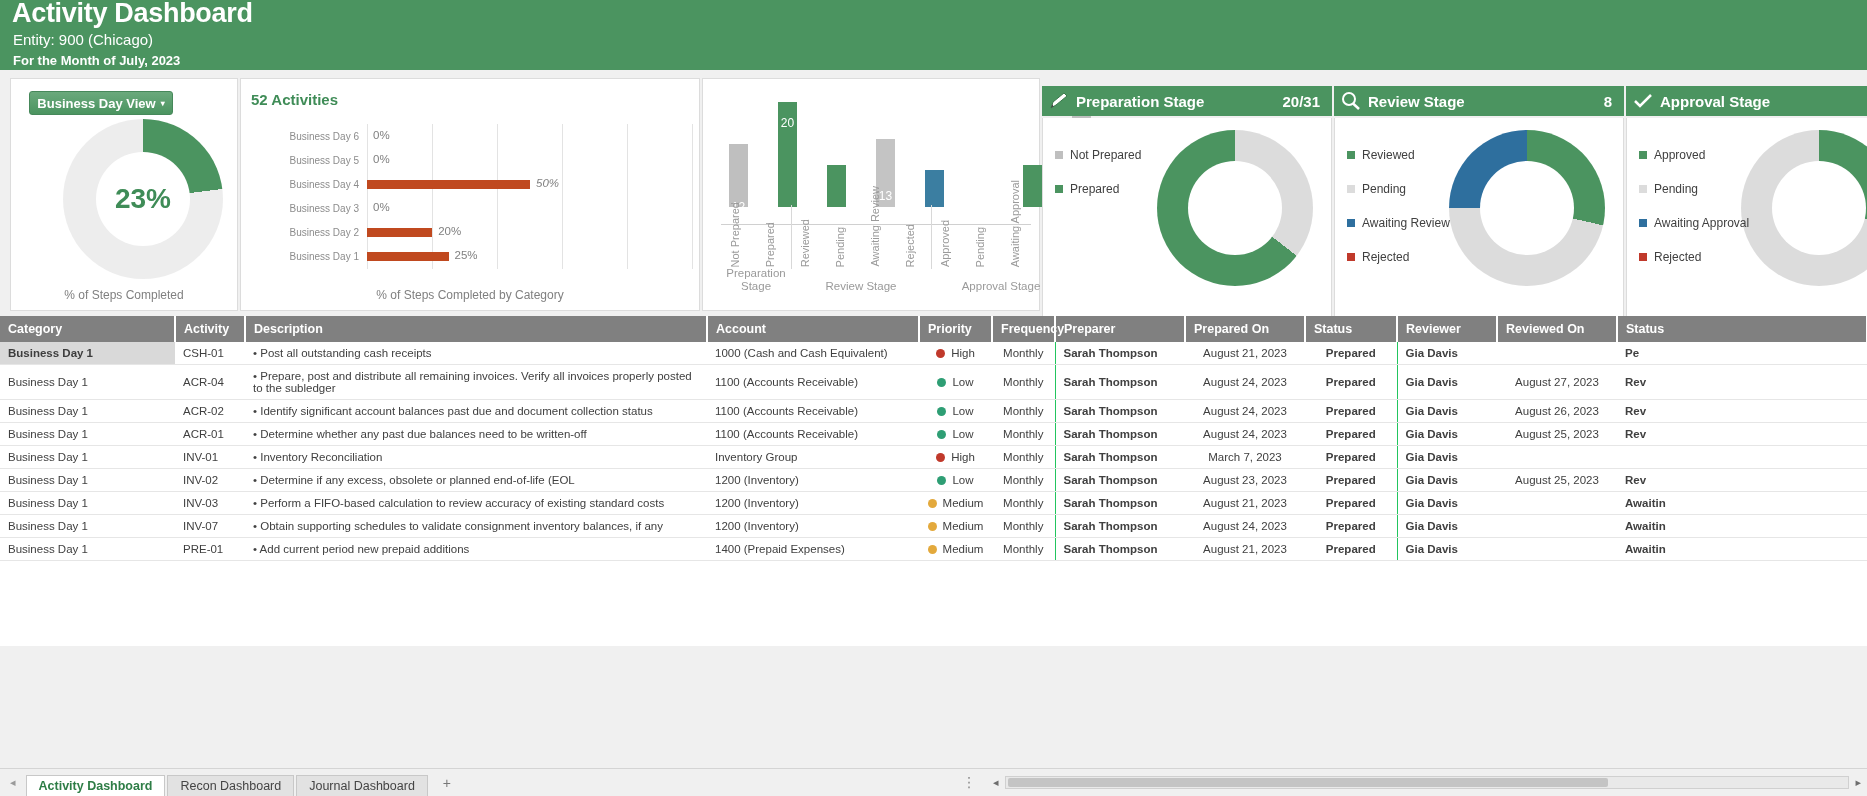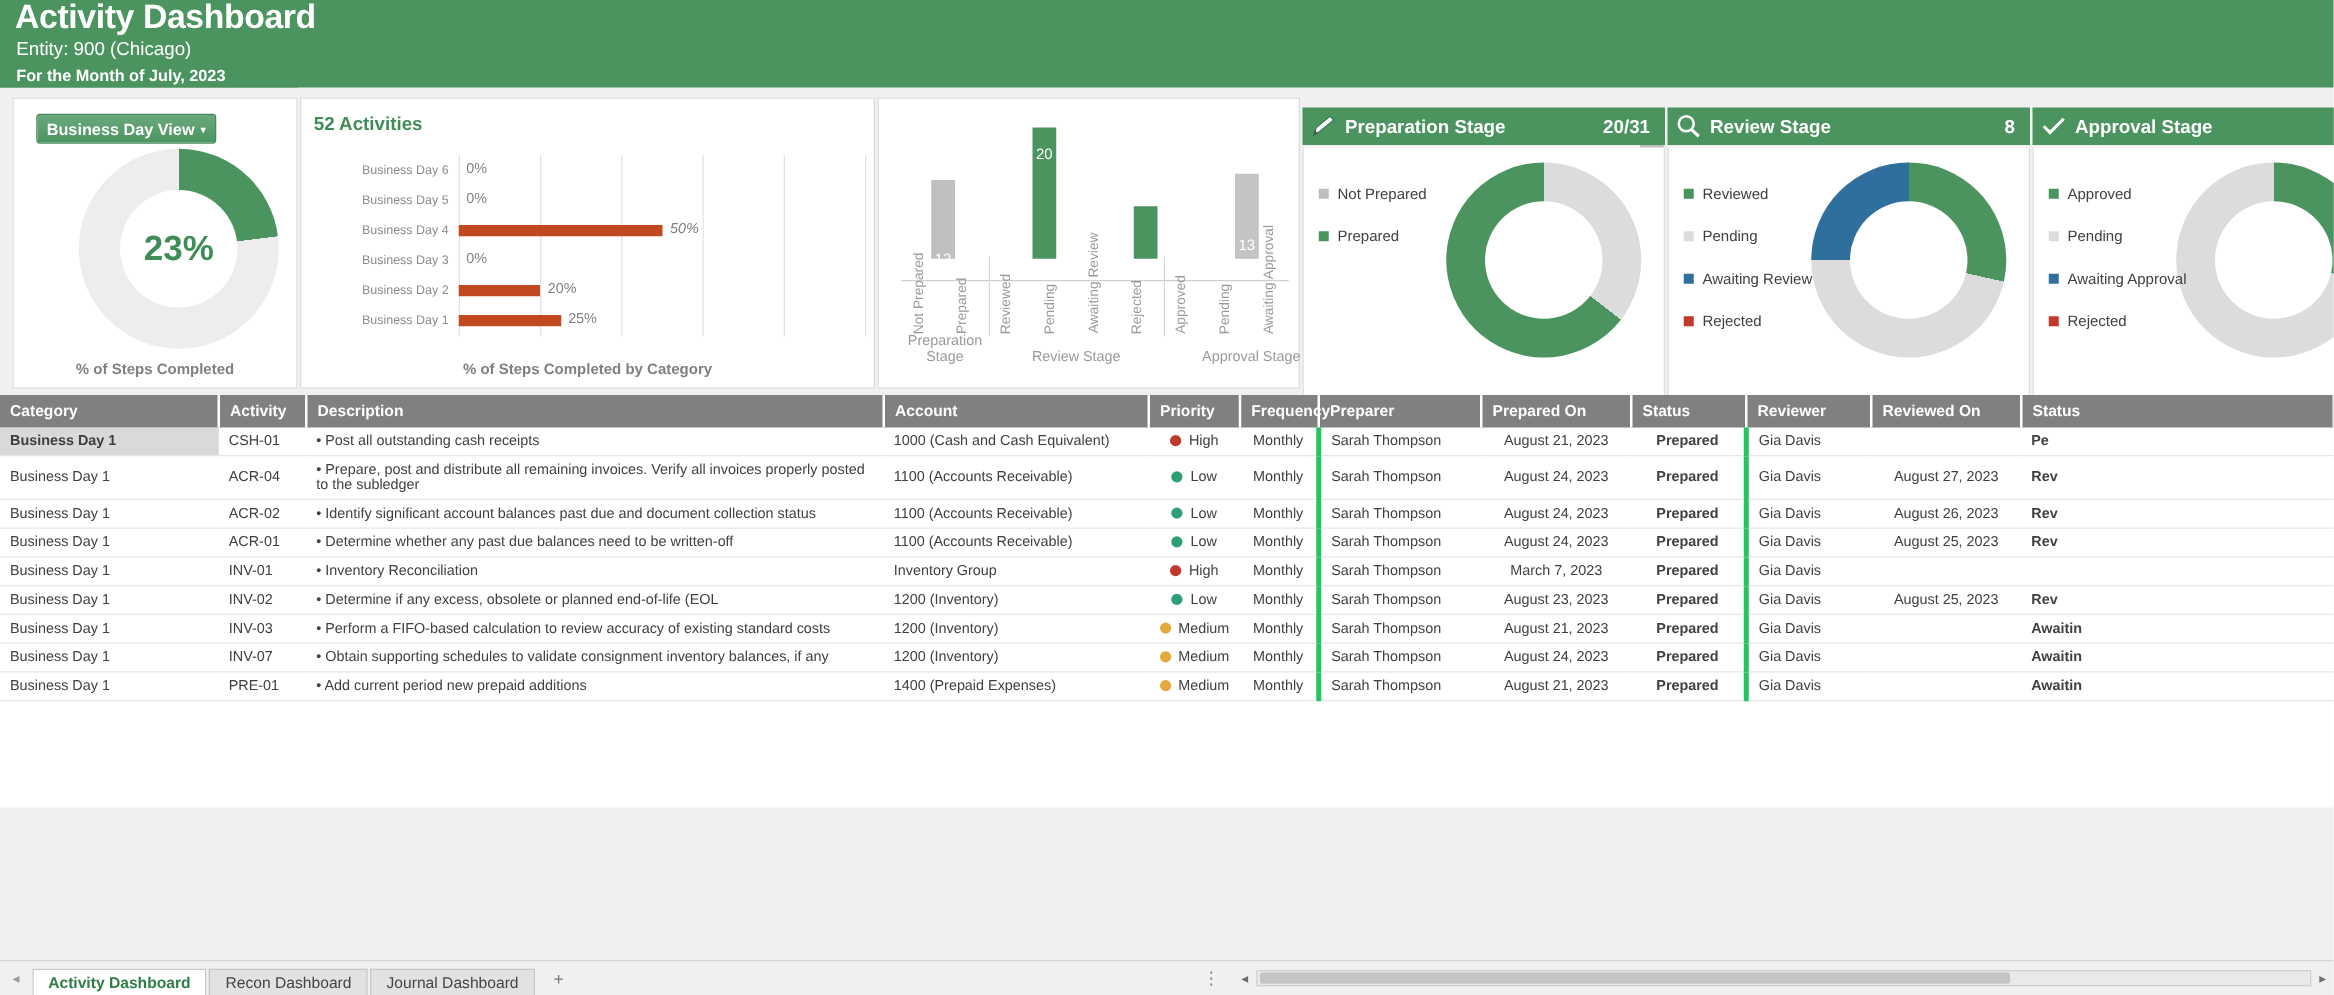--- a/index.html
+++ b/index.html
@@ -68,21 +68,21 @@
     content: ""; position: absolute; left: 33px; top: 33px;
     width: 94px; height: 94px; border-radius: 50%; background: #fff;
   }
   .donut-label {
     position: absolute; left: 52px; top: 2px; width: 160px; height: 160px;
     display: flex; align-items: center; justify-content: center;
     font-size: 28px; font-weight: bold; color: #3f8c57; z-index: 2;
   }
   .panel-caption {
     position: absolute; bottom: 8px; left: 0; width: 100%;
-    text-align: center; font-size: 12px; color: #808080; font-weight: bold;
+    text-align: center; font-size: 12px; color: #808080;
   }
 
   
   .bars-title {
     position: absolute; left: 10px; top: 12px;
     font-size: 15px; font-weight: bold; color: #3f8c57;
   }
   .bars-area { position: absolute; left: 8px; top: 45px; width: 444px; height: 145px; }
   .bar-row { position: relative; height: 24px; display: flex; align-items: center; }
   .bar-cat {
@@ -99,21 +99,21 @@
   .gridlines { position: absolute; left: 126px; top: 45px; width: 326px; height: 145px; }
   .gridline { position: absolute; top: 0; width: 1px; height: 145px; background: #e3e3e3; }
 
   
   .col-area { position: absolute; left: 8px; top: 10px; width: 322px; height: 180px; }
   .col-plot {
     position: absolute; left: 10px; bottom: 62px; width: 310px; height: 118px;
     display: flex; align-items: flex-end;
   }
   .colgrp { display: flex; align-items: flex-end; height: 118px; }
-  .colbar { position: relative; width: 33px; margin: 0 24px; }
+  .colbar { position: relative; width: 33px; margin: 0 8px; }
   .colbar-rect { width: 19px; }
   .colbar-num {
     position: absolute; left: 0; top: 3px; width: 19px;
     text-align: center; font-size: 12px; color: #ffffff;
   }
   .col-axis {
     position: absolute; left: 10px; bottom: 44px; width: 310px; height: 1px; background: #d0d0d0;
   }
   .col-ticklabels {
     position: absolute; left: 10px; bottom: 0px; width: 310px; height: 64px;
@@ -163,21 +163,21 @@
   }
   table.grid td {
     font-size: 11.5px; color: #404040; padding: 5px 8px;
     border-bottom: 1px solid #e6e6e6; vertical-align: middle;
     background: #ffffff; overflow: hidden;
   }
   td.cat {
     color: #bdbdbd; background: #f2f2f2; border-bottom: 1px solid #fff;
   }
   td.cat.first { color: #3d3d3d; font-weight: bold; background: #d9d9d9; }
-  .grp-div { border-left: 4px solid #22c55e; }
+  .grp-div { border-left: 1px solid #22c55e; font-weight: bold; }
   th.grp-div { border-left: 2px solid #ffffff; }
   .dot { display:inline-block; width:9px; height:9px; border-radius:50%; margin-right:6px; vertical-align:-1px;}
   .st-prepared { color: #3f8c57; font-weight: bold; text-align:center; }
   .st-rev { color: #3f8c57; font-weight: bold; }
   .st-awaiting { color: #2e6f9e; font-weight: bold; }
   .ctr { text-align: center; }
 
   
   .sheetbar {
     position: absolute; left: 0; bottom: 0; width: 1867px; height: 28px;

